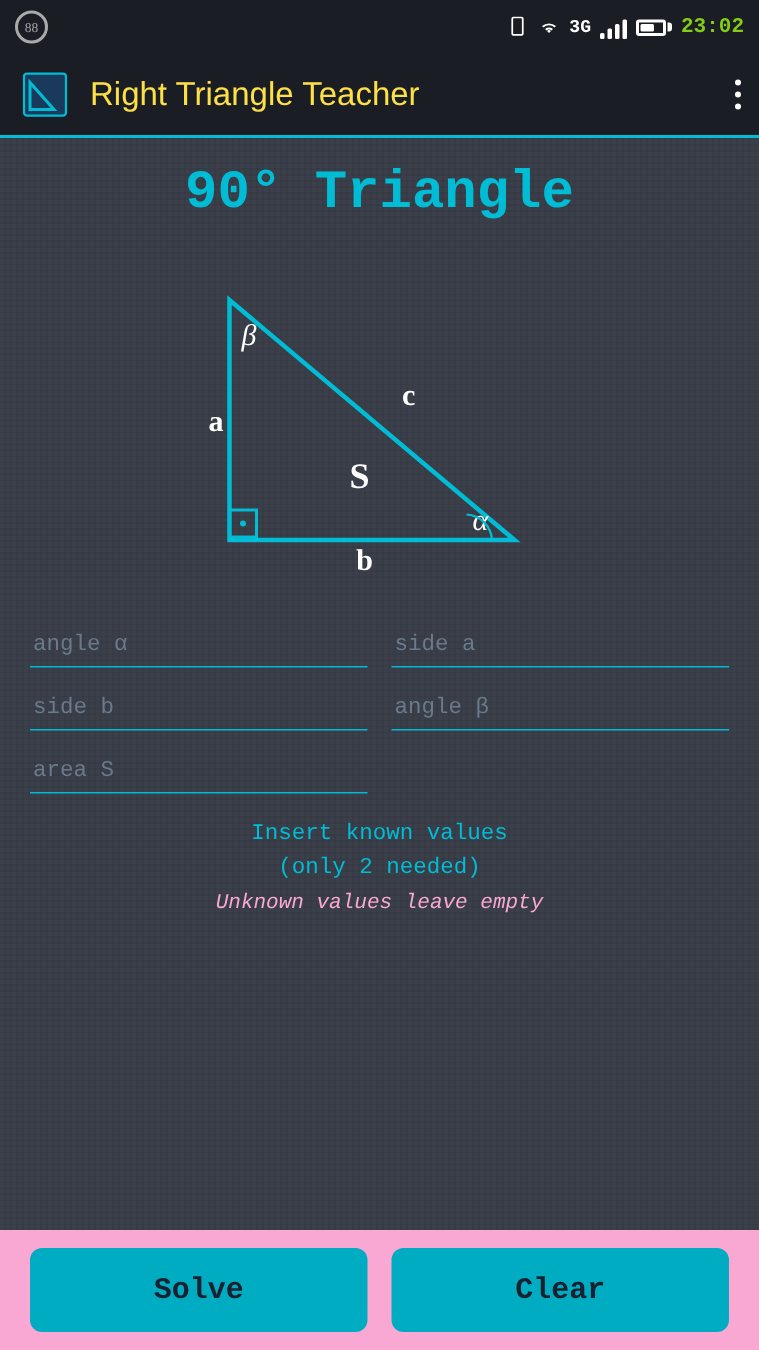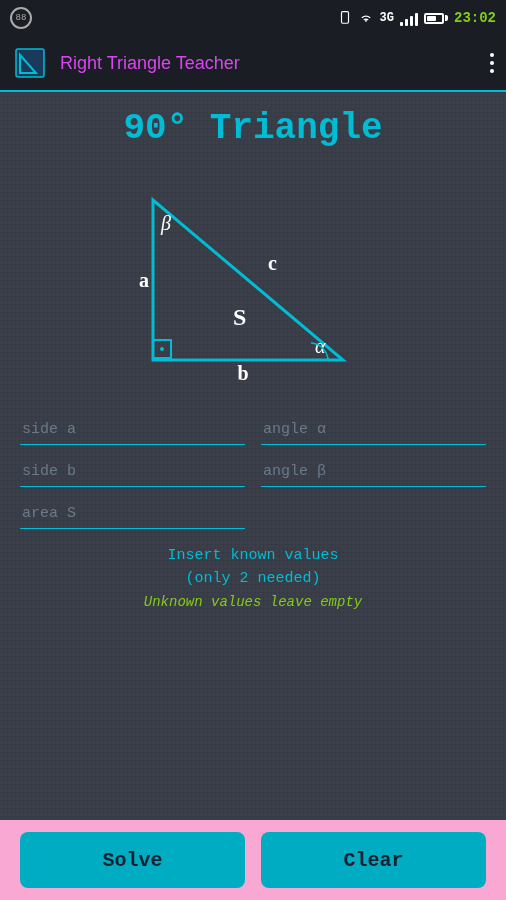--- a/index.html
+++ b/index.html
@@ -38,20 +38,21 @@
       align-items: center;
       justify-content: space-between;
       padding: 0 10px;
       flex-shrink: 0;
     }
 
     .status-left {
       display: flex;
       align-items: flex-start;
       gap: 4px;
+      font-family: Liberation Serif, serif;
     }
 
     .status-circle {
       width: 22px;
       height: 22px;
       border-radius: 50%;
       border: 2px solid #aaa;
       display: flex;
       align-items: center;
       justify-content: center;
@@ -93,22 +94,22 @@
 
     .app-icon {
       width: 36px;
       height: 36px;
       margin-right: 12px;
       flex-shrink: 0;
     }
 
     .app-title {
       flex: 1;
-      color: #d946ef;
-      font-size: 18px;
+      color: #fde047;
+      font-size: 22px;
       font-family: sans-serif;
       font-weight: 400;
     }
 
     .menu-dots {
       display: flex;
       flex-direction: column;
       gap: 4px;
       cursor: pointer;
     }
@@ -197,21 +198,21 @@
     }
 
     .instructions-main {
       color: #00bcd4;
       font-size: 15px;
       font-family: 'Courier New', monospace;
       line-height: 1.5;
     }
 
     .instructions-sub {
-      color: #84cc16;
+      color: #f9a8d4;
       font-size: 14px;
       font-family: 'Courier New', monospace;
       font-style: italic;
       margin-top: 4px;
     }
 
     
     .buttons-row {
       width: 100%;
       display: grid;
@@ -376,25 +377,25 @@
 
       <text x="192" y="178" fill="white" font-size="20" font-family="serif" font-style="italic">α</text>
 
       <path d="M 205,185 A 18,18 0 0,0 188,168" fill="none" stroke="#00bcd4" stroke-width="1.5"></path>
     </svg>
   </div>
 
   <div class="fields-container">
 
     <div class="field-group">
+      <input class="field-input" type="text" placeholder="angle α" style="">
+    </div>
+
+    <div class="field-group">
       <input class="field-input" type="text" style="border-bottom-color: rgb(0, 188, 212);" placeholder="side a">
-    </div>
-
-    <div class="field-group">
-      <input class="field-input" type="text" placeholder="angle α" style="">
     </div>
 
     <div class="field-group">
       <input class="field-input" type="text" placeholder="side b" style="">
     </div>
 
     <div class="field-group">
       <input class="field-input" type="text" placeholder="angle β" style="">
     </div>
 

